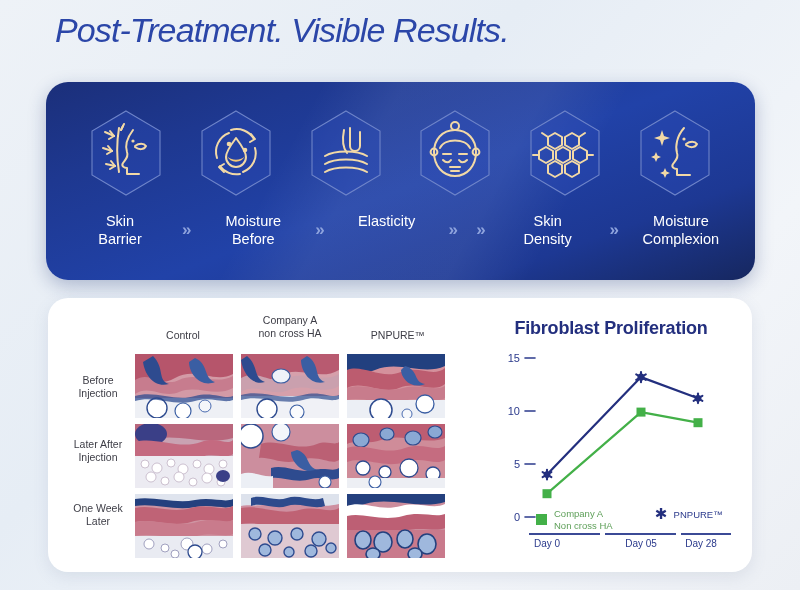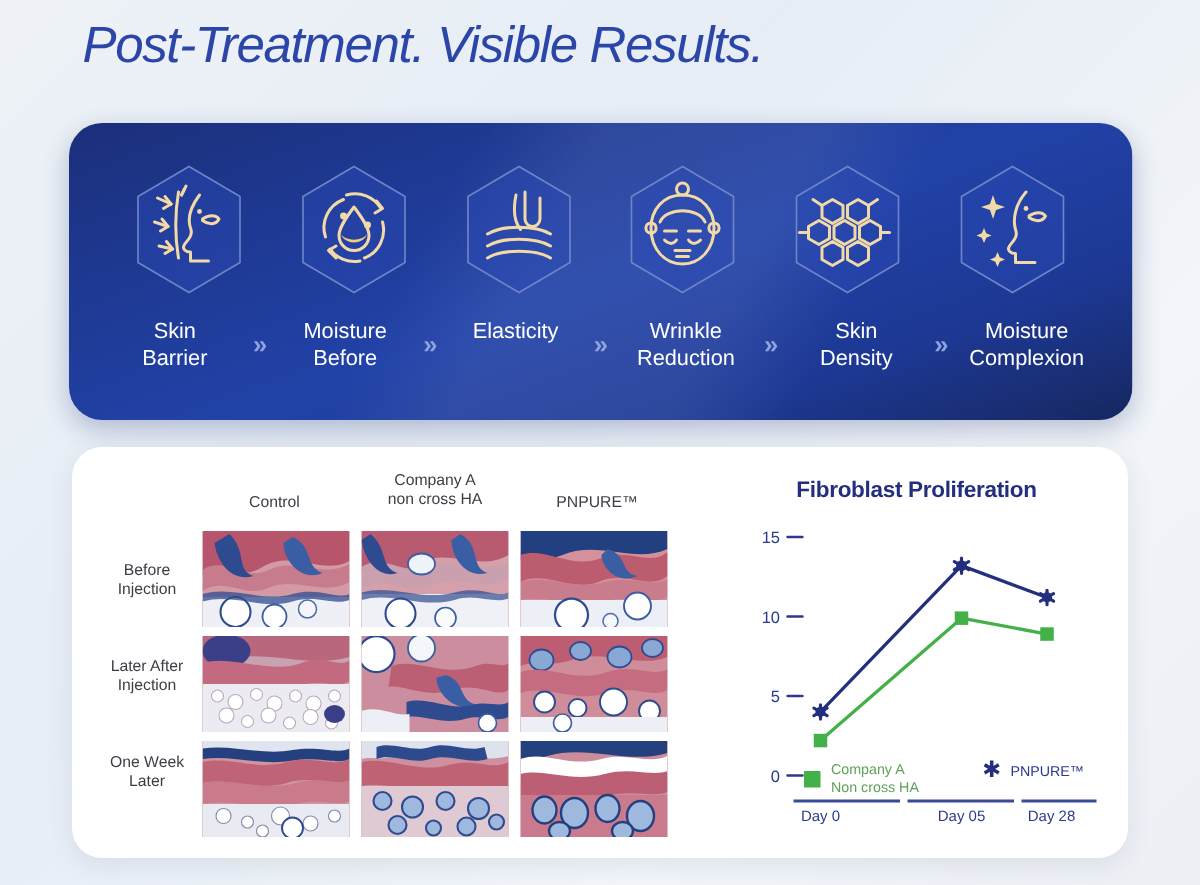--- a/index.html
+++ b/index.html
@@ -152,21 +152,21 @@
   .chart {
     position: absolute;
     left: 438px; top: 14px;
     width: 250px; height: 248px;
   }
   .chart-title {
     position: absolute;
     left: 0; top: 6px;
     width: 250px;
     text-align: center;
-    font-size: 15px;
+    font-size: 18px;
     font-weight: bold;
     color: #232f7e;
     letter-spacing: -0.2px;
   }
   .chart-plot {
     position: absolute;
     left: 0; top: 34px;
     width: 250px; height: 214px;
   }
   .chart-plot svg { display: block; }
@@ -339,22 +339,20 @@
 
     <div class="label-row">
       <div class="step-label" style="white-space:pre-line">Skin
 Barrier</div>
       <div class="chev">»</div>
       <div class="step-label" style="white-space:pre-line">Moisture
 Before</div>
       <div class="chev">»</div>
       <div class="step-label" style="white-space:pre-line">Elasticity</div>
       <div class="chev">»</div>
-      <div class="step-label" style="white-space:pre-line">Wrinkle
-Reduction</div>
       <div class="chev">»</div>
       <div class="step-label" style="white-space:pre-line">Skin
 Density</div>
       <div class="chev">»</div>
       <div class="step-label" style="white-space:pre-line">Moisture
 Complexion</div>
     </div>
 
   </div>
 </div>

